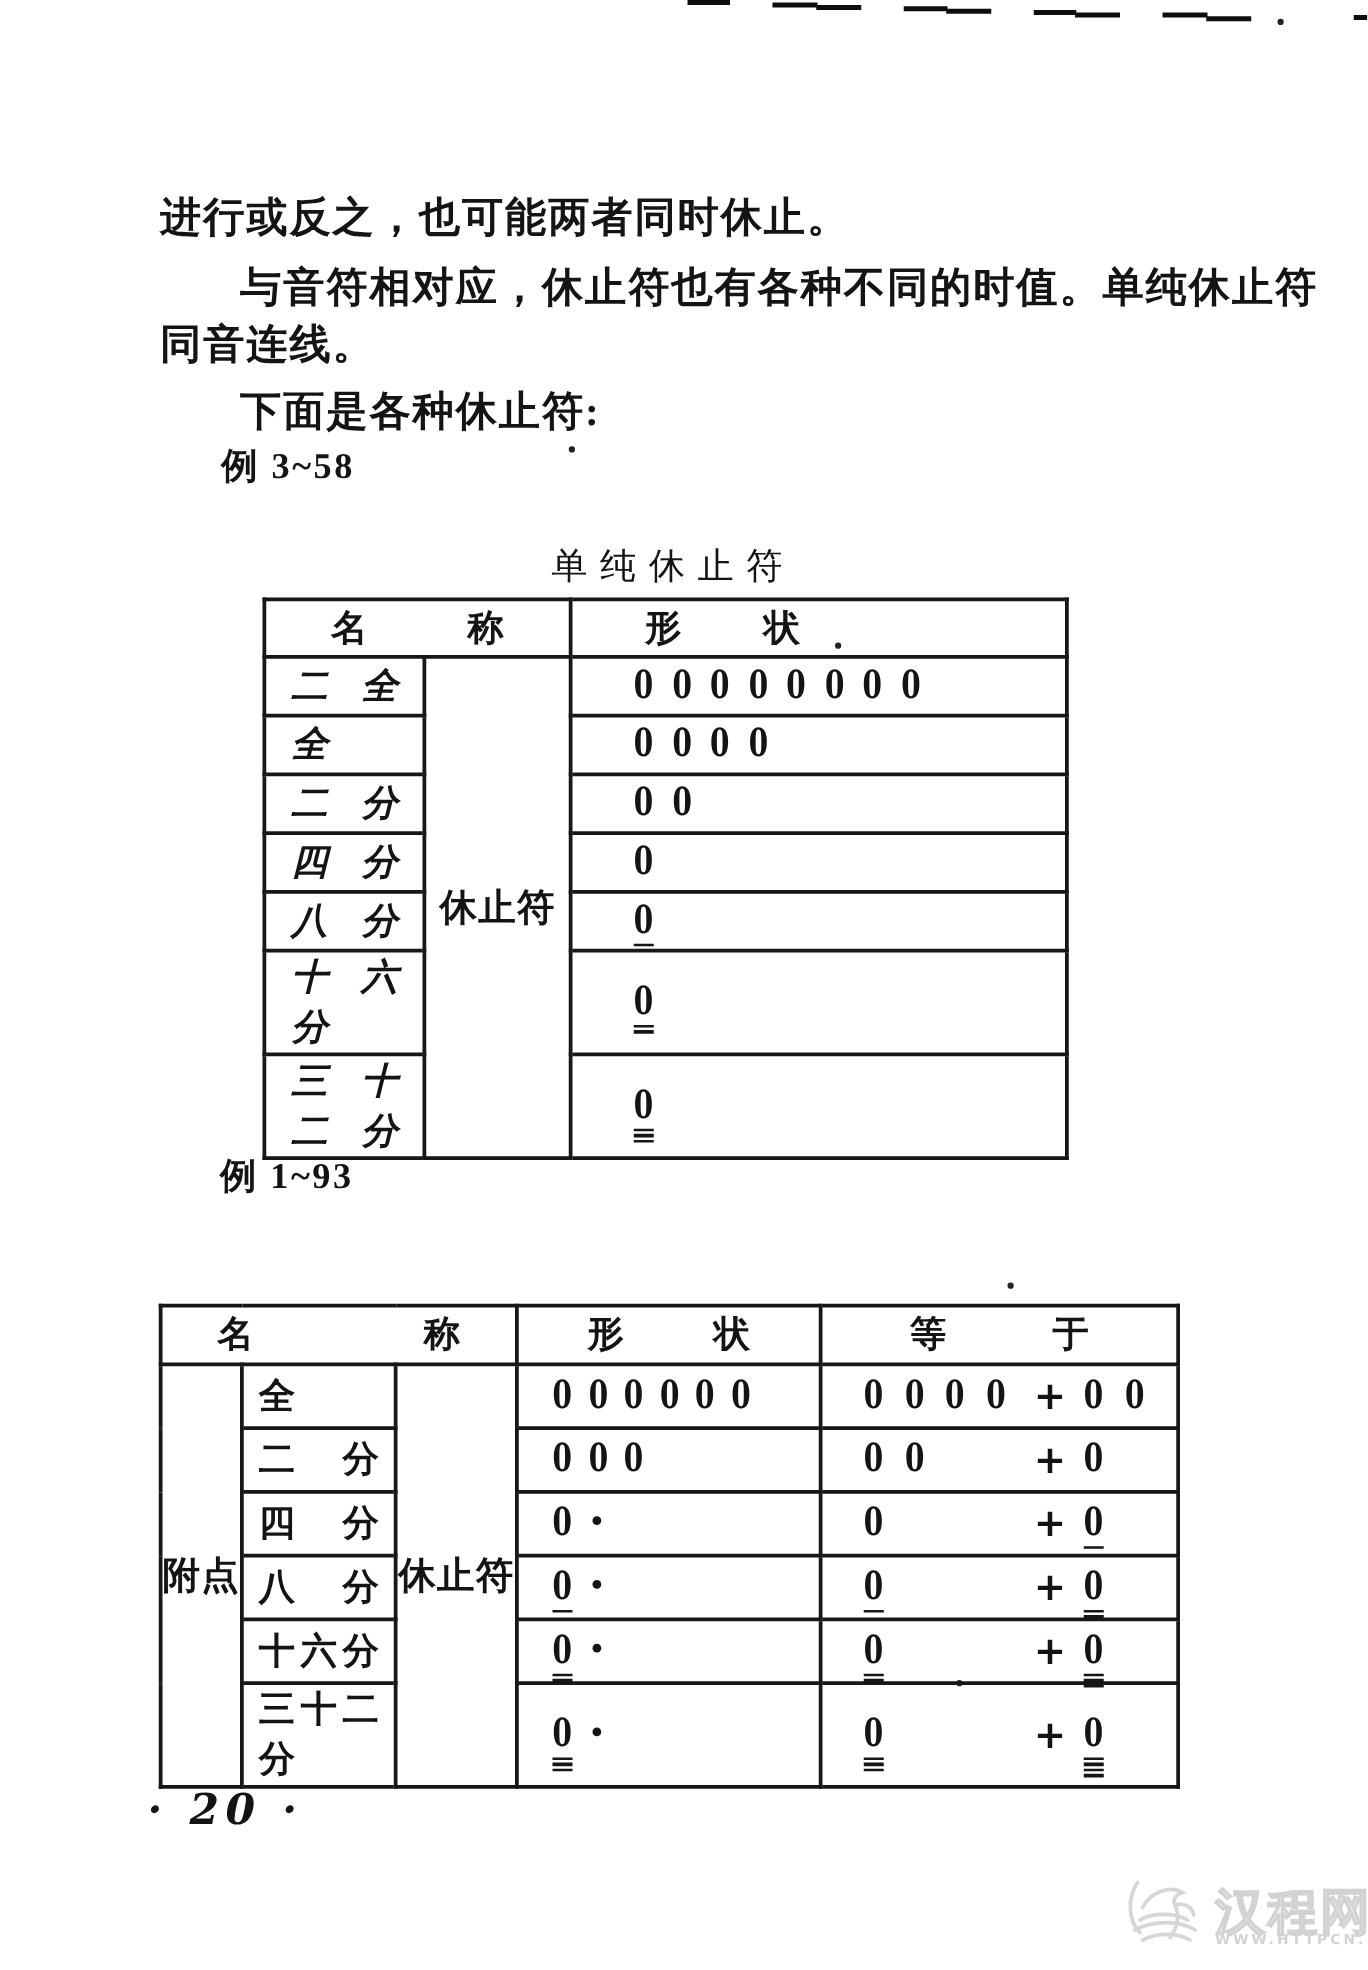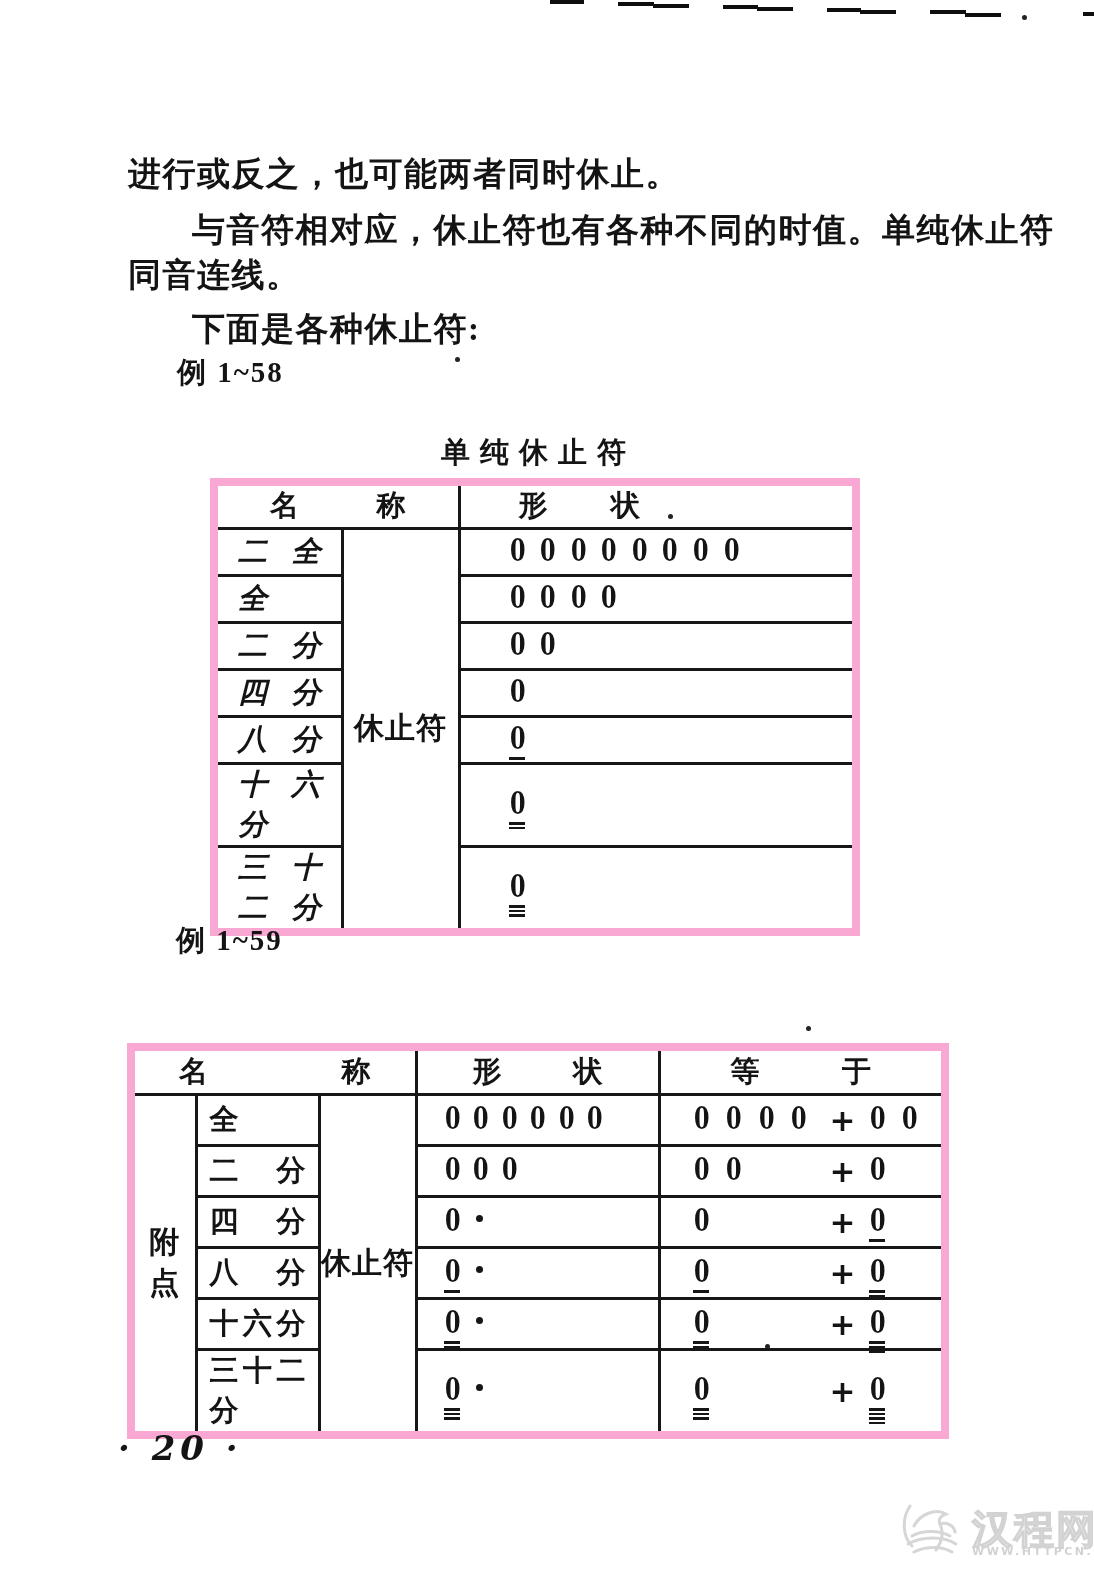--- a/index.html
+++ b/index.html
@@ -7,24 +7,24 @@
         font-family:"Liberation Serif",serif;color:#141414;}
 
   
   .dash{position:absolute;height:4px;background:#0e0e0e;}
   .speck{position:absolute;width:5px;height:5px;border-radius:50%;background:#222;}
 
   
   .bodyline{position:absolute;font-size:33px;font-weight:700;letter-spacing:1.5px;white-space:nowrap;}
   .exlabel{position:absolute;font-size:29px;font-weight:700;letter-spacing:2px;white-space:nowrap;}
 
-  .tbl-title{position:absolute;font-size:29px;font-weight:700;letter-spacing:10px;white-space:nowrap;}
-
-  
-  table{position:absolute;border-collapse:collapse;table-layout:fixed;border:8px solid #f9a8d4;}
+  .tbl-title{position:absolute;font-size:29px;font-weight:400;letter-spacing:10px;white-space:nowrap;}
+
+  
+  table{position:absolute;border-collapse:collapse;table-layout:fixed;border:2px solid #f9a8d4;}
   td{border:3px solid #171717;font-size:29px;font-weight:700;vertical-align:middle;padding:0;}
   .t1{left:210px;top:478px;width:642px;}
   .t1 tr{height:47px;}
   .t1 tr.hdr{height:46px;}
   .t2{left:127px;top:1043px;width:814px;}
   .t2 tr{height:51px;}
   .t2 tr.hdr{height:47px;}
 
   .jname{text-align:justify;text-align-last:justify;}
   .t1 .hname{padding:0 52px;}
@@ -84,21 +84,21 @@
   <div class="speck" style="left:455px;top:357px"></div>
   <div class="speck" style="left:668px;top:514px"></div>
   <div class="speck" style="left:806px;top:1026px"></div>
   <div class="speck" style="left:765px;top:1344px"></div>
 
   <div class="bodyline" style="left:128px;top:152px">进行或反之，也可能两者同时休止。</div>
   <div class="bodyline" style="left:192px;top:208px">与音符相对应，休止符也有各种不同的时值。单纯休止符</div>
   <div class="bodyline" style="left:192px;top:307px">下面是各种休止符:</div>
   <div class="bodyline" style="left:128px;top:253px">同音连线。</div>
 
-  <div class="exlabel" style="left:177px;top:353px">例 1~58</div>
+  <div class="exlabel" style="left:177px;top:353px">例 3~58</div>
 
   <div class="tbl-title" style="left:441px;top:433px">单纯休止符</div>
 
   <table class="t1">
     <colgroup>
         <col style="width:128px">
         <col style="width:117px">
         <col style="width:397px">
       </colgroup>
     <tbody>
@@ -179,21 +179,21 @@
                   <i></i>
                   <i></i>
                   <i></i>
                 </span></span>
             </div>
           </td>
     </tr>
   </tbody>
     </table>
 
-  <div class="exlabel" style="left:176px;top:921px">例 1~59</div>
+  <div class="exlabel" style="left:176px;top:921px">例 1~93</div>
 
 
   <table class="t2">
     <colgroup>
         <col style="width:65px">
         <col style="width:123px">
         <col style="width:97px">
         <col style="width:243px">
         <col style="width:286px">
       </colgroup>

